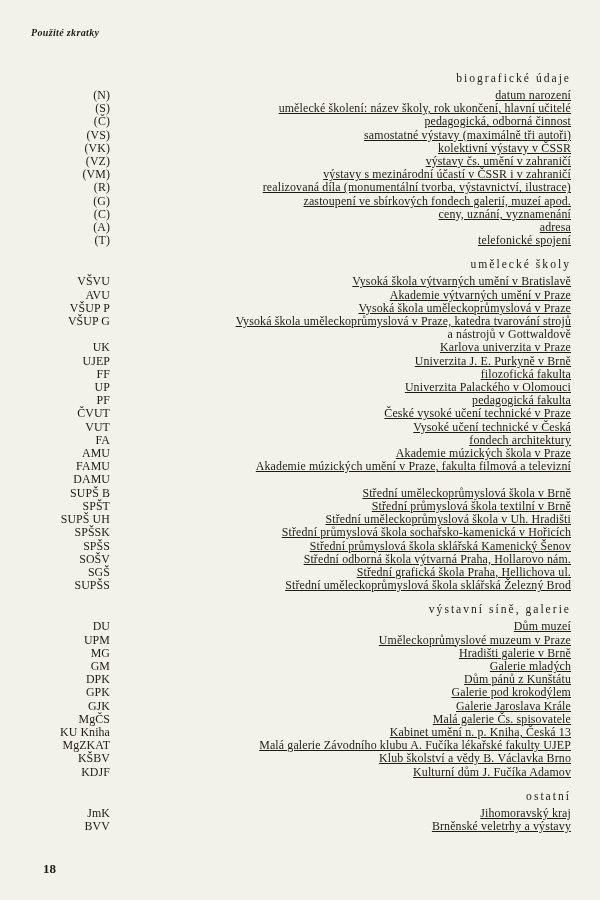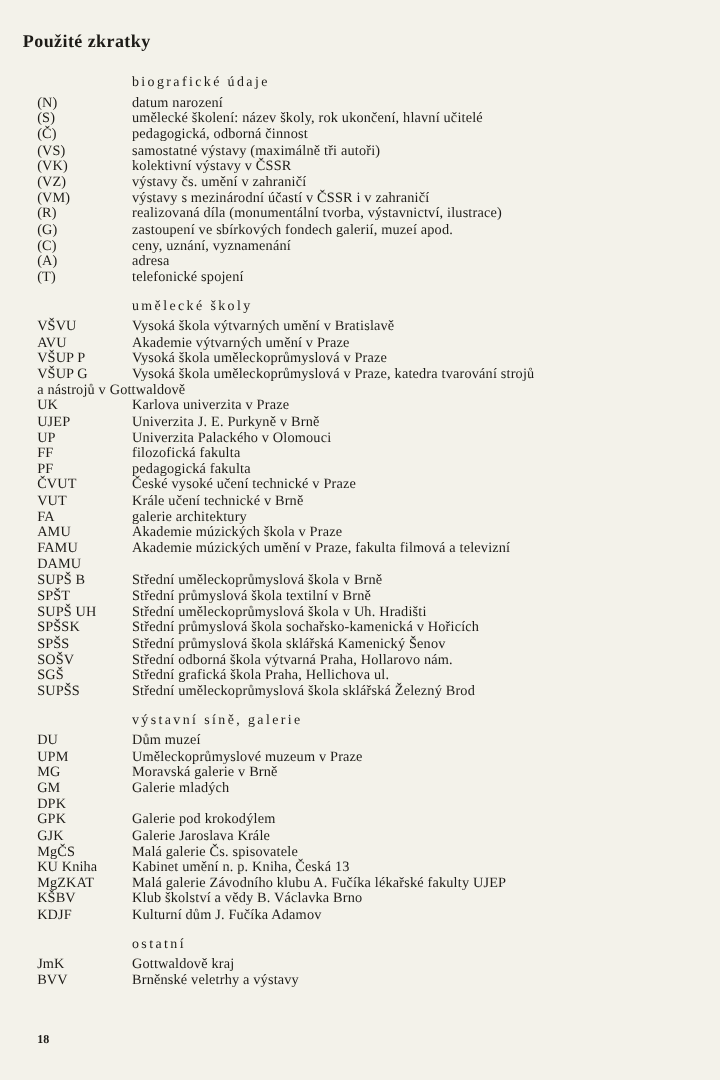--- a/index.html
+++ b/index.html
@@ -21,34 +21,36 @@
     position: relative;
     width: 600px;
     height: 900px;
     box-sizing: border-box;
     padding: 0;
   }
 
   
   .page-heading {
     position: absolute;
-    left: 19px;
+    left: 31px;
     top: 28px;
-    font-size: 15px;
+    font-size: 10px;
     font-weight: bold;
     letter-spacing: 0.35px;
     line-height: 1;
+    font-style: italic;
   }
 
   
   .content {
     position: absolute;
     left: 31px;
-    top: 60px;
+    top: 70px;
     width: 540px;
+    text-align: right;
   }
 
   .section {
     margin: 0;
   }
 
   .section-title {
     font-size: 11.6px;
     letter-spacing: 2.0px;
     margin-left: 79px;
@@ -72,41 +74,42 @@
   .entry-abbr {
     flex: 0 0 79px;
     width: 79px;
     white-space: pre;
     letter-spacing: 0.1px;
   }
 
   .entry-desc {
     flex: 1 1 auto;
     letter-spacing: 0.15px;
+    text-decoration: underline;
   }
 
   .entry-desc-cont {
     line-height: 13.2px;
     font-size: 11.9px;
     letter-spacing: 0.15px;
   }
 
   .gap-before-title {
     height: 9px;
   }
   .gap-after-title {
     height: 2px;
   }
 
   
   .folio {
     position: absolute;
-    left: 31px;
+    left: 43px;
     top: 862px;
-    font-size: 10px;
+    font-size: 13px;
     font-weight: bold;
     line-height: 1;
   }
 </style>
 </head>
 <body>
 
 <div class="page">
 
   <div class="page-heading">Použité zkratky</div>
@@ -190,42 +193,42 @@
           <li class="entry-desc-cont">a nástrojů v Gottwaldově</li>
           <li class="entry">
             <span class="entry-abbr">UK</span>
             <span class="entry-desc">Karlova univerzita v Praze</span>
           </li>
           <li class="entry">
             <span class="entry-abbr">UJEP</span>
             <span class="entry-desc">Univerzita J. E. Purkyně v Brně</span>
           </li>
           <li class="entry">
+            <span class="entry-abbr">FF</span>
+            <span class="entry-desc">filozofická fakulta</span>
+          </li>
+          <li class="entry">
             <span class="entry-abbr">UP</span>
             <span class="entry-desc">Univerzita Palackého v Olomouci</span>
           </li>
           <li class="entry">
-            <span class="entry-abbr">FF</span>
-            <span class="entry-desc">filozofická fakulta</span>
-          </li>
-          <li class="entry">
             <span class="entry-abbr">PF</span>
             <span class="entry-desc">pedagogická fakulta</span>
           </li>
           <li class="entry">
             <span class="entry-abbr">ČVUT</span>
             <span class="entry-desc">České vysoké učení technické v Praze</span>
           </li>
           <li class="entry">
             <span class="entry-abbr">VUT</span>
-            <span class="entry-desc">Krále učení technické v Brně</span>
+            <span class="entry-desc">Vysoké učení technické v Česká</span>
           </li>
           <li class="entry">
             <span class="entry-abbr">FA</span>
-            <span class="entry-desc">galerie architektury</span>
+            <span class="entry-desc">fondech architektury</span>
           </li>
           <li class="entry">
             <span class="entry-abbr">AMU</span>
             <span class="entry-desc">Akademie múzických škola v Praze</span>
           </li>
           <li class="entry">
             <span class="entry-abbr">FAMU</span>
             <span class="entry-desc">Akademie múzických umění v Praze, fakulta filmová a televizní</span>
           </li>
           <li class="entry">
@@ -273,28 +276,29 @@
           <li class="entry">
             <span class="entry-abbr">DU</span>
             <span class="entry-desc">Dům muzeí</span>
           </li>
           <li class="entry">
             <span class="entry-abbr">UPM</span>
             <span class="entry-desc">Uměleckoprůmyslové muzeum v Praze</span>
           </li>
           <li class="entry">
             <span class="entry-abbr">MG</span>
-            <span class="entry-desc">Moravská galerie v Brně</span>
+            <span class="entry-desc">Hradišti galerie v Brně</span>
           </li>
           <li class="entry">
             <span class="entry-abbr">GM</span>
             <span class="entry-desc">Galerie mladých</span>
           </li>
           <li class="entry">
             <span class="entry-abbr">DPK</span>
+            <span class="entry-desc">Dům pánů z Kunštátu</span>
           </li>
           <li class="entry">
             <span class="entry-abbr">GPK</span>
             <span class="entry-desc">Galerie pod krokodýlem</span>
           </li>
           <li class="entry">
             <span class="entry-abbr">GJK</span>
             <span class="entry-desc">Galerie Jaroslava Krále</span>
           </li>
           <li class="entry">
@@ -319,21 +323,21 @@
           </li>
         </ul>
       </div>
       <div class="section">
         <div class="gap-before-title"></div>
         <div class="section-title">ostatní</div>
         <div class="gap-after-title"></div>
         <ul class="entries">
           <li class="entry">
             <span class="entry-abbr">JmK</span>
-            <span class="entry-desc">Gottwaldově kraj</span>
+            <span class="entry-desc">Jihomoravský kraj</span>
           </li>
           <li class="entry">
             <span class="entry-abbr">BVV</span>
             <span class="entry-desc">Brněnské veletrhy a výstavy</span>
           </li>
         </ul>
       </div>
     </div>
 
   <div class="folio">18</div>

